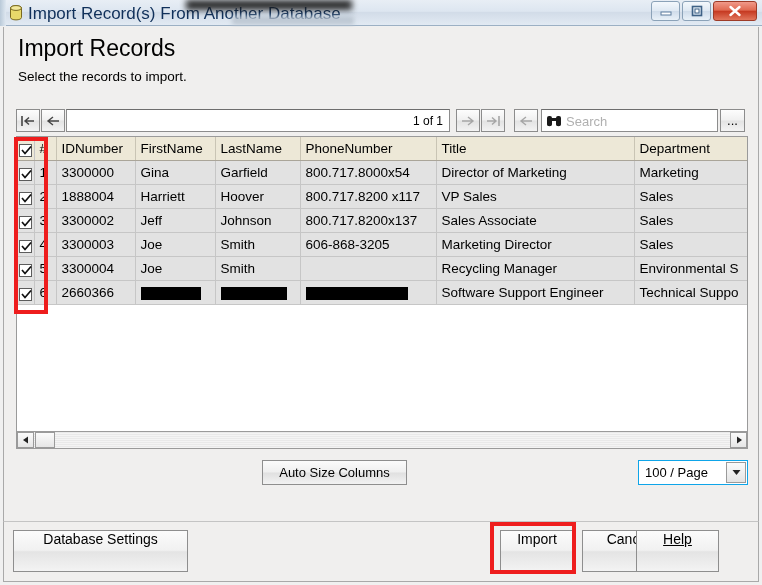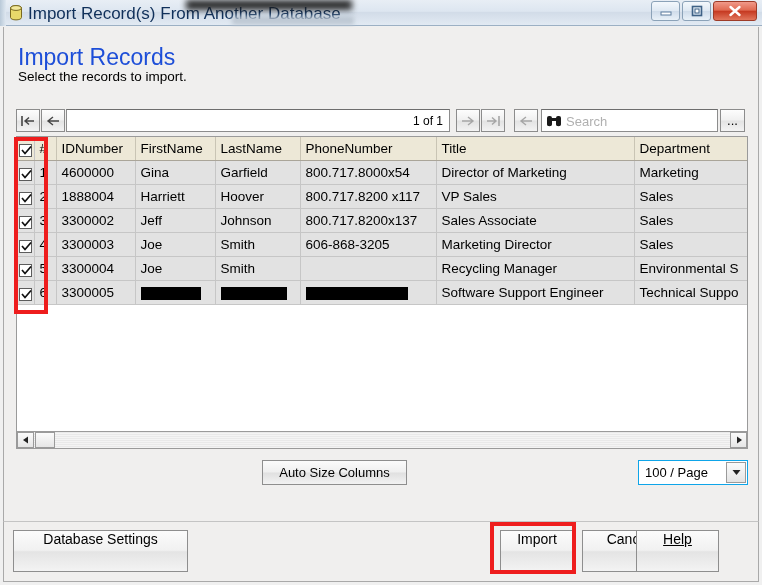--- a/index.html
+++ b/index.html
@@ -104,23 +104,22 @@
     background: #f0efee;
     border: 1px solid #a9a9a9;
     border-top: none;
     box-sizing: border-box;
   }
 
   #page-title {
     position: absolute;
     left: 14px; top: 8px;
     font-size: 23px;
-    color: #1d4ed8;
+    color: #000000;
     white-space: nowrap;
-    margin-top: 9px;
   }
   #page-subtitle {
     position: absolute;
     left: 14px; top: 42px;
     font-size: 13.5px;
     color: #000;
     white-space: nowrap;
   }
 
   
@@ -514,21 +513,21 @@
             <th>Title</th>
             <th>Department</th>
           </tr>
         </thead>
         <tbody id="table-body">
             <tr>
               <td class="cbcell"><span class="cbox"><svg width="11" height="11" viewBox="0 0 11 11">
                     <path d="M1 5 L4 8.5 L10 1.5" stroke="#111" stroke-width="1.7" fill="none"></path>
                   </svg></span></td>
               <td>1</td>
-              <td>4600000</td>
+              <td>3300000</td>
               <td>Gina</td>
               <td>Garfield</td>
               <td>800.717.8000x54</td>
               <td>Director of Marketing</td>
               <td>Marketing</td>
             </tr>
             <tr>
               <td class="cbcell"><span class="cbox"><svg width="11" height="11" viewBox="0 0 11 11">
                     <path d="M1 5 L4 8.5 L10 1.5" stroke="#111" stroke-width="1.7" fill="none"></path>
                   </svg></span></td>
@@ -574,21 +573,21 @@
               <td>Smith</td>
               <td></td>
               <td>Recycling Manager</td>
               <td>Environmental S</td>
             </tr>
             <tr>
               <td class="cbcell"><span class="cbox"><svg width="11" height="11" viewBox="0 0 11 11">
                     <path d="M1 5 L4 8.5 L10 1.5" stroke="#111" stroke-width="1.7" fill="none"></path>
                   </svg></span></td>
               <td>6</td>
-              <td>3300005</td>
+              <td>2660366</td>
               <td><span class="redact" style="width: 60px;"></span></td>
               <td><span class="redact" style="width: 66px;"></span></td>
               <td><span class="redact" style="width: 102px;"></span></td>
               <td>Software Support Engineer</td>
               <td>Technical Suppo</td>
             </tr>
           </tbody>
       </table>
 
       <div id="hscroll">

